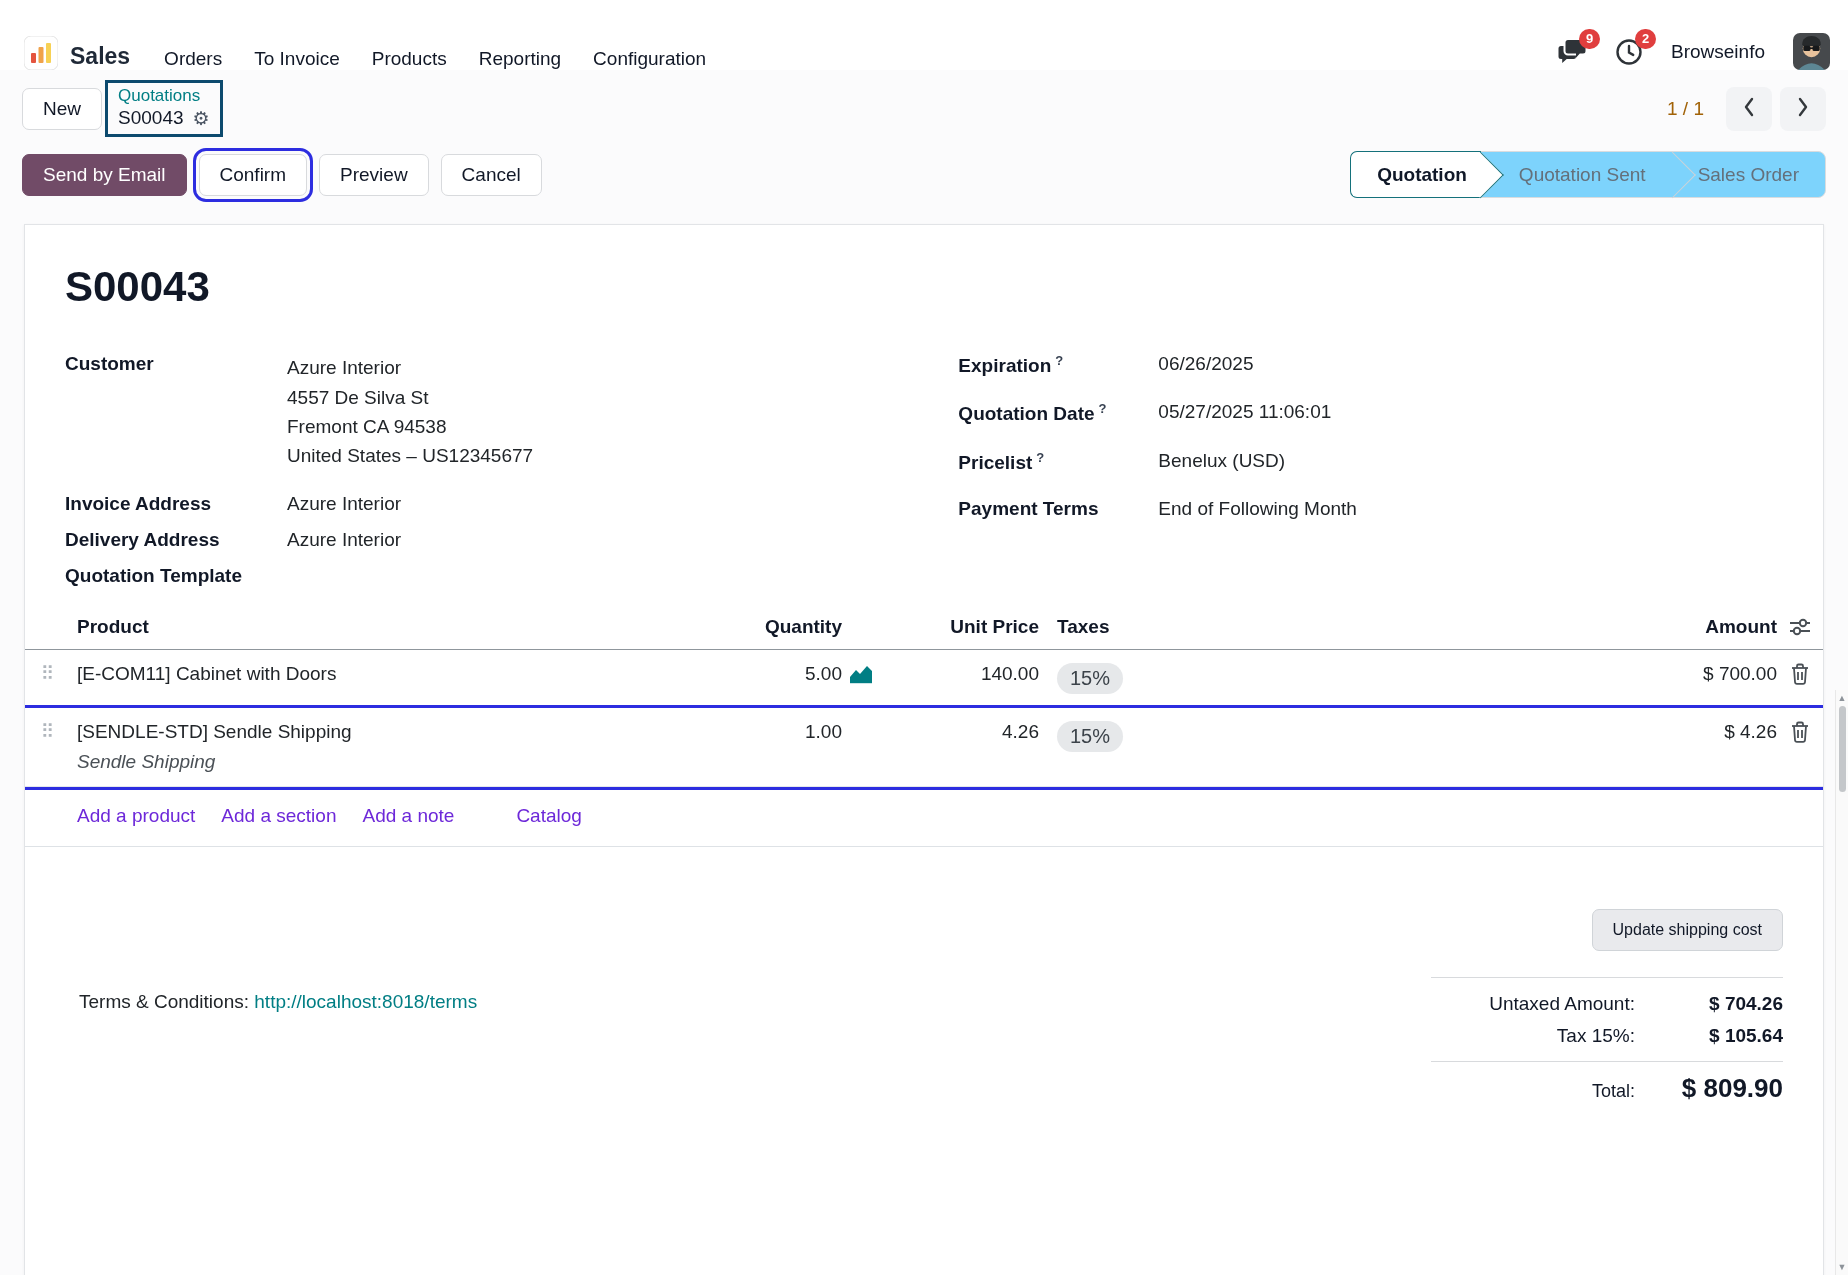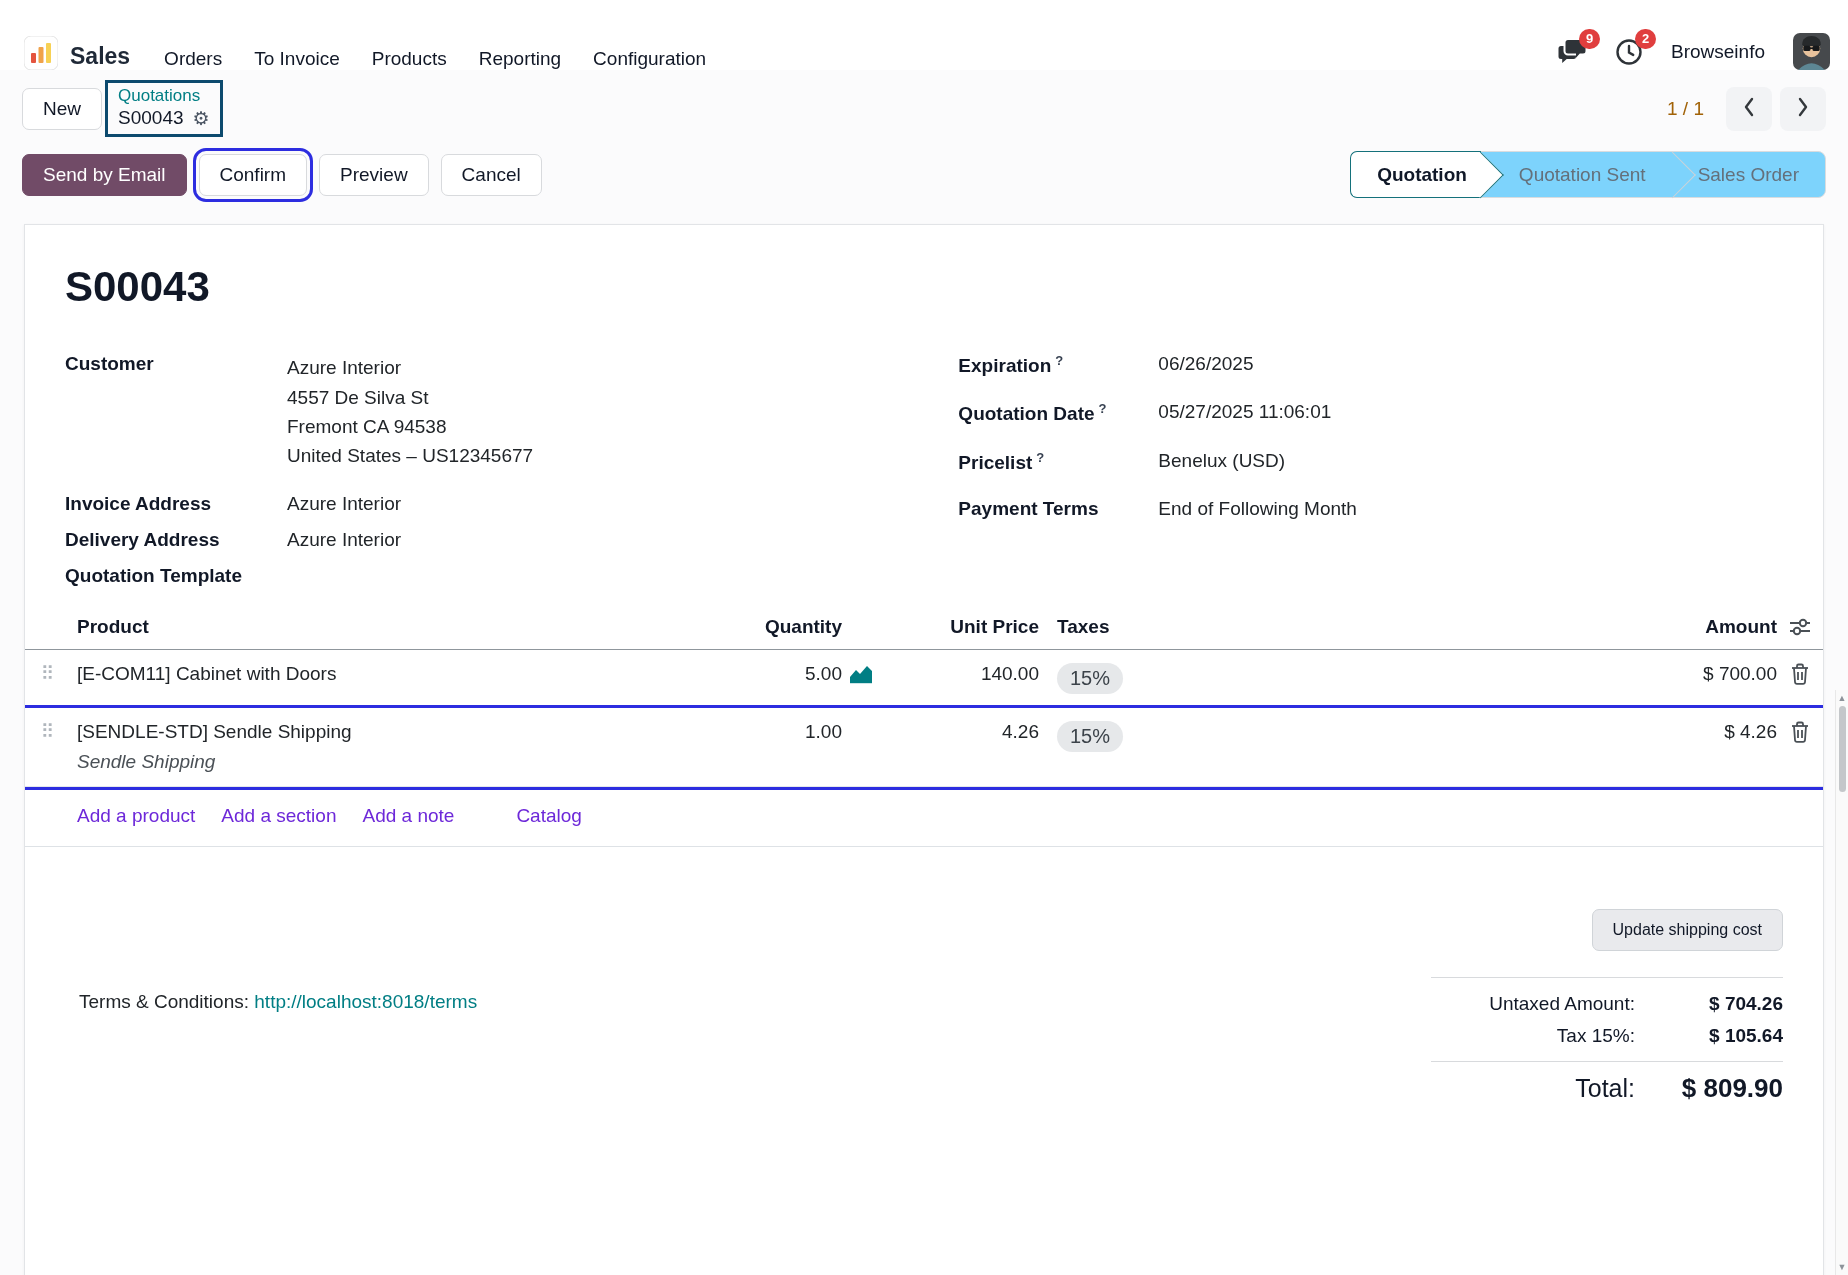--- a/index.html
+++ b/index.html
@@ -110,21 +110,21 @@
   .terms { flex:1; padding-top:82px; padding-left:14px; }
   .terms-link { color:#017e84; cursor:pointer; }
   .footer-right { display:flex; flex-direction:column; align-items:flex-end; width:352px; }
   .btn-shipping { background:#e9eaed; border:1px solid #d0d4d8; border-radius:7px;
                   padding:11px 20px; font-size:16px; color:#111827; cursor:pointer; }
   .totals { margin-top:26px; width:352px; border-top:1px solid #d8dadd; padding-top:10px; }
   .trow { display:flex; justify-content:flex-end; align-items:baseline; padding:5px 0; }
   .tl { color:#111827; }
   .tv { width:148px; text-align:right; font-weight:700; color:#111827; }
   .trow-total { border-top:1px solid #d8dadd; margin-top:9px; padding-top:11px; }
-  .trow-total .tl { font-size:25px; }
+  .trow-total .tl { font-size:18px; }
   .trow-total .tv { font-size:26px; font-weight:800; }
 
   
   .scrollbar { position:absolute; right:0; top:690px; bottom:0; width:13px; background:#fafafa;
                border-left:1px solid #e8e8e8; display:flex; flex-direction:column; align-items:center; }
   .sb-arrow { height:16px; color:#8d939a; font-size:9px; display:flex; align-items:center; cursor:pointer; }
   .sb-thumb { width:7px; height:86px; background:#c4c7ca; border-radius:4px; cursor:pointer; }
   .sb-spacer { flex:1; }
 </style>
 </head>

